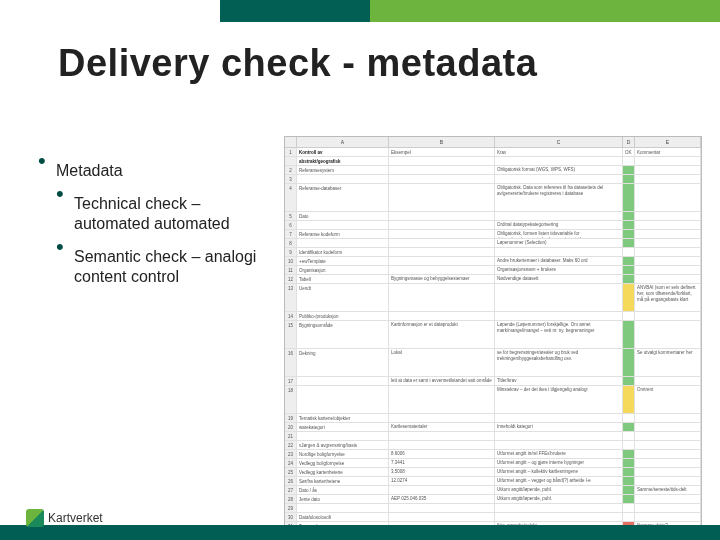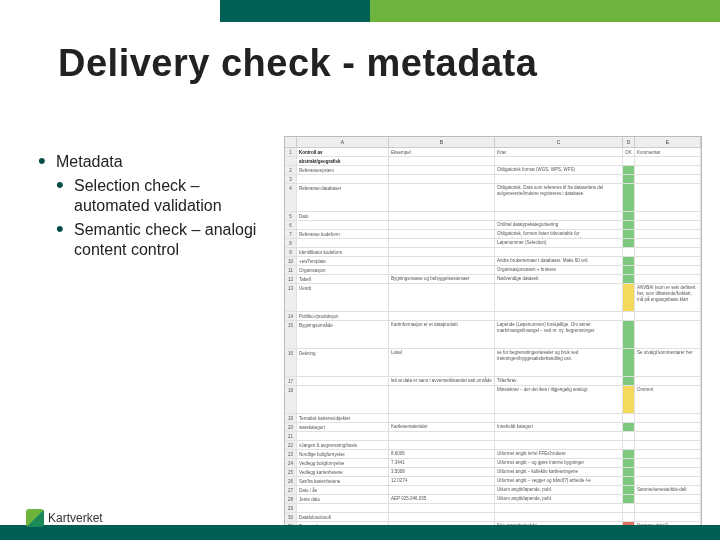--- a/index.html
+++ b/index.html
@@ -46,21 +46,21 @@
     width: 18px; flex: 0 0 18px;
     font-size: 22px; line-height: 18px;
     color: #014d45;
   }
   .content .lvl2 { display: flex; margin-top: 4px; margin-left: 18px; }
   .content .lvl2 .dot {
     width: 18px; flex: 0 0 18px;
     font-size: 22px; line-height: 18px;
     color: #014d45;
   }
-  .content .txt { flex: 1; }
+  .content .txt { flex: 1; margin-top: 9px; }
 
   .sheet {
     position: absolute;
     top: 136px;
     left: 284px;
     width: 418px;
     border: 1px solid #bbb;
     background: #fff;
   }
   .sheet .colhead {
@@ -142,21 +142,21 @@
 
 <h1 class="title">Delivery check - metadata</h1>
 
 <div class="content">
   <div class="lvl1">
     <div class="dot">•</div>
     <div class="txt">Metadata</div>
   </div>
   <div class="lvl2">
     <div class="dot">•</div>
-    <div class="txt">Selection check – automated validation</div>
+    <div class="txt">Technical check – automated automated</div>
   </div>
   <div class="lvl2">
     <div class="dot">•</div>
     <div class="txt">Semantic check – analogi content control</div>
   </div>
 </div>
 
 <div class="sheet">
   <div class="colhead">
     <div class="c-rownum"></div>

